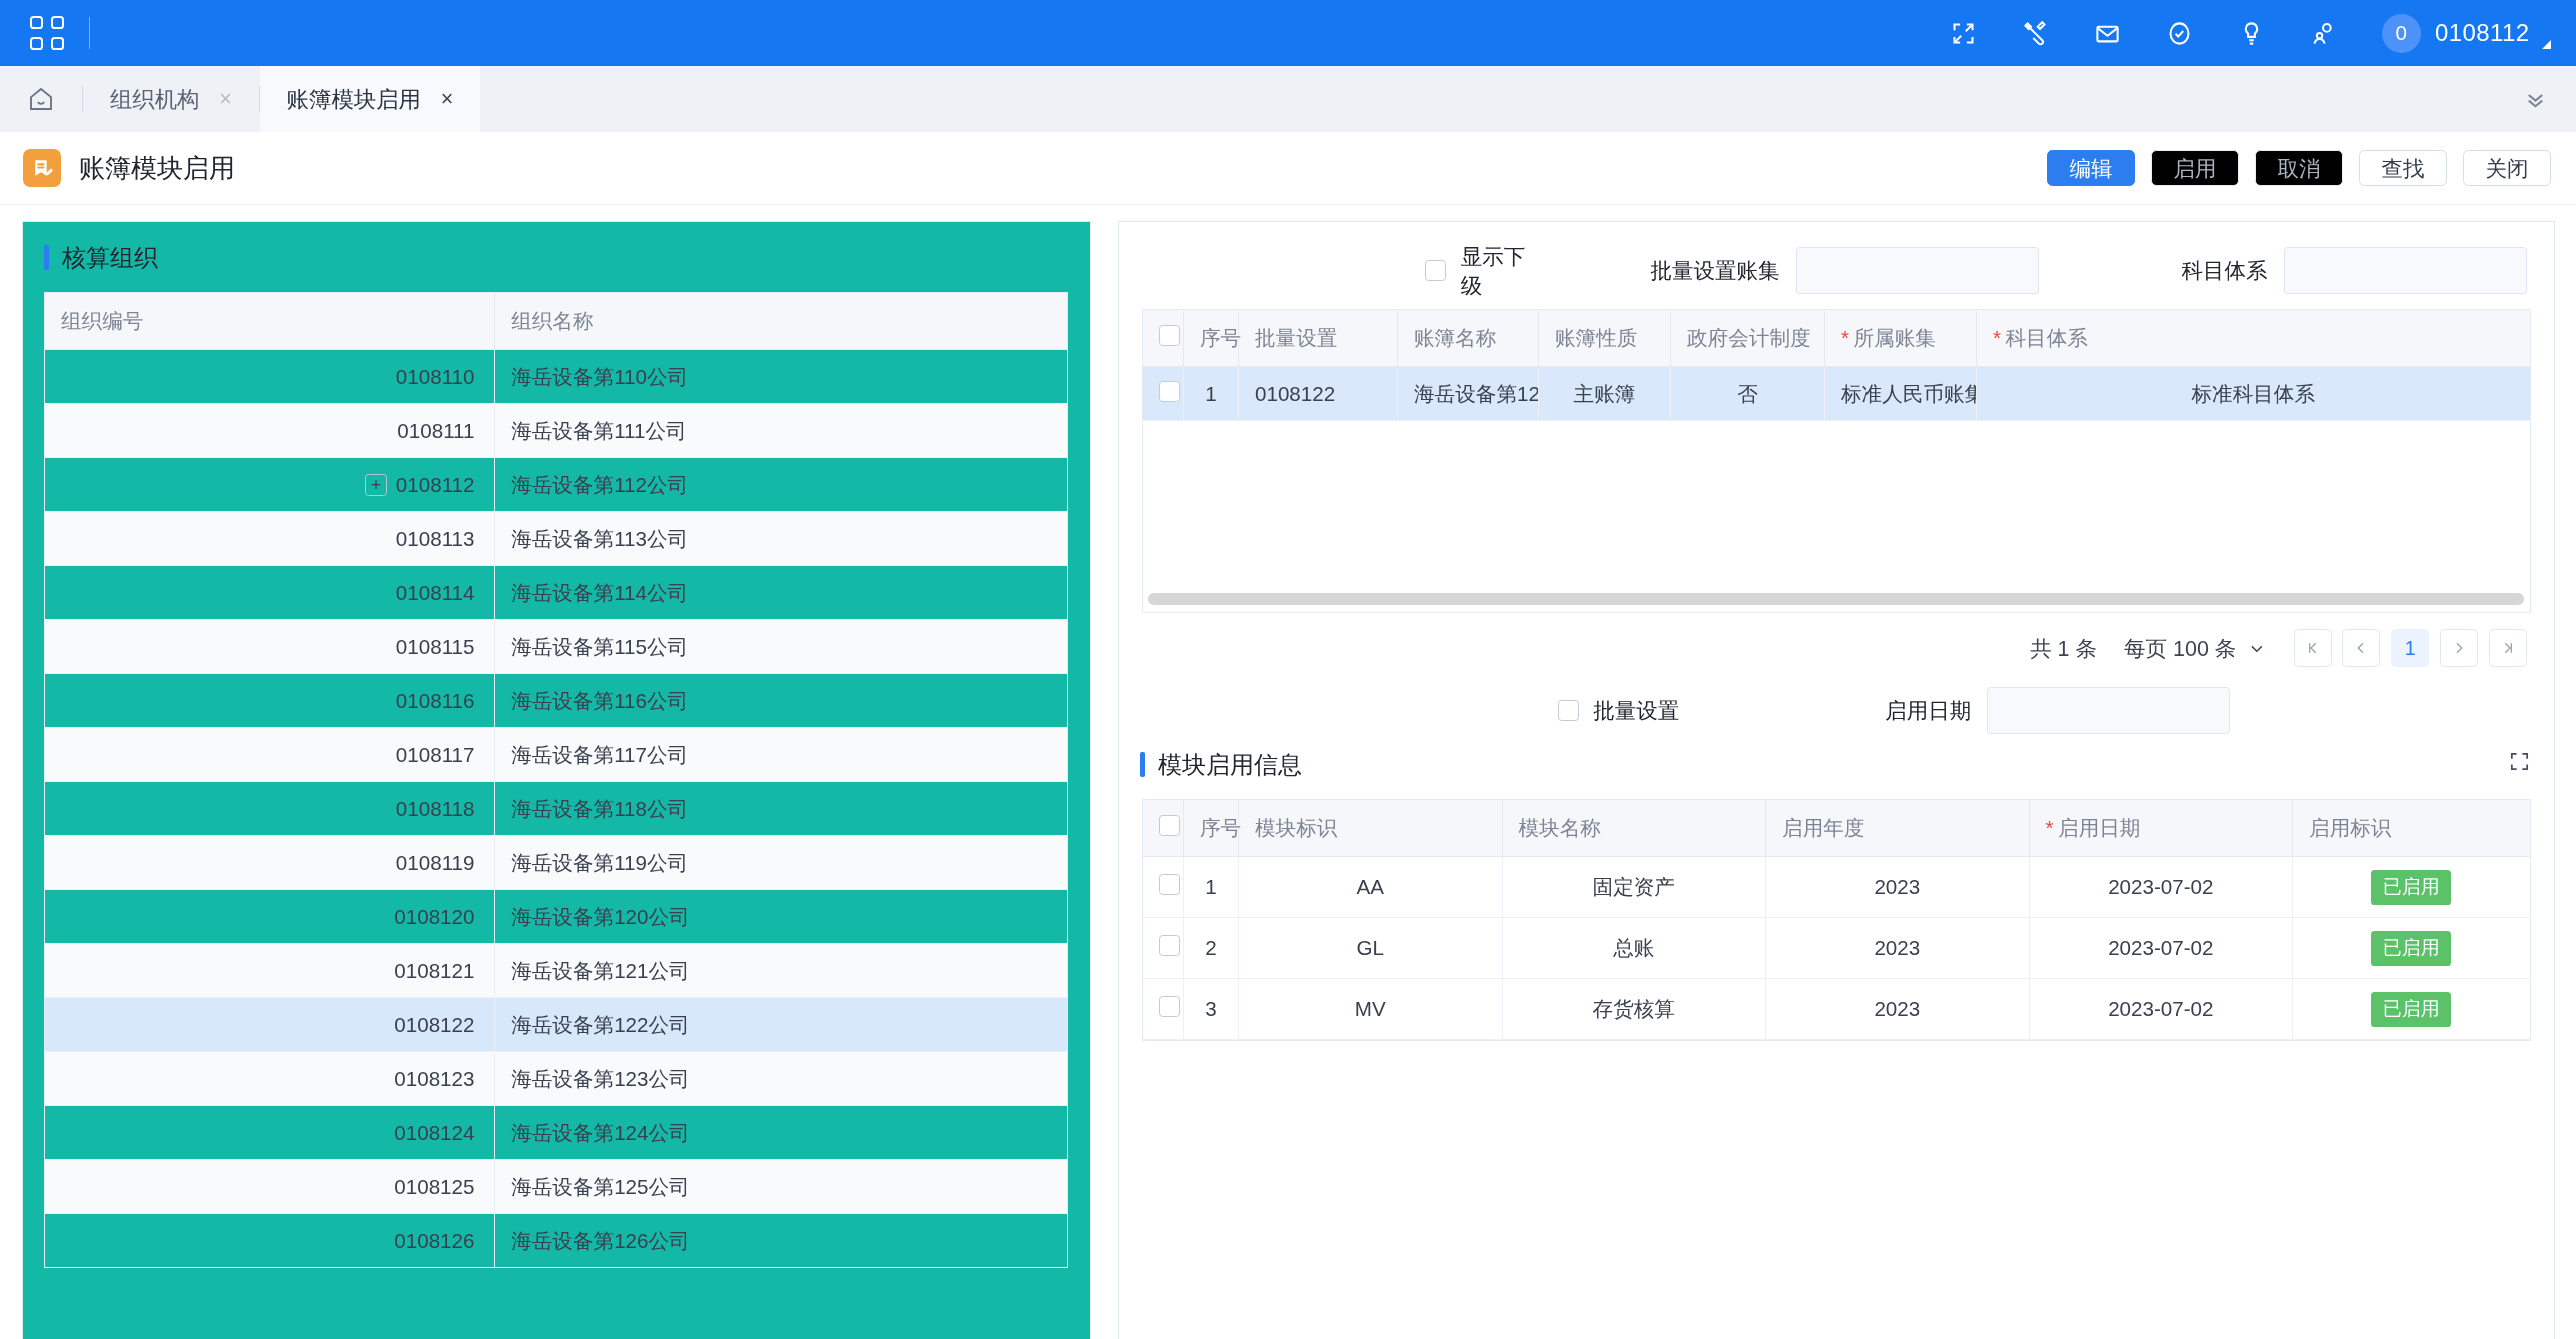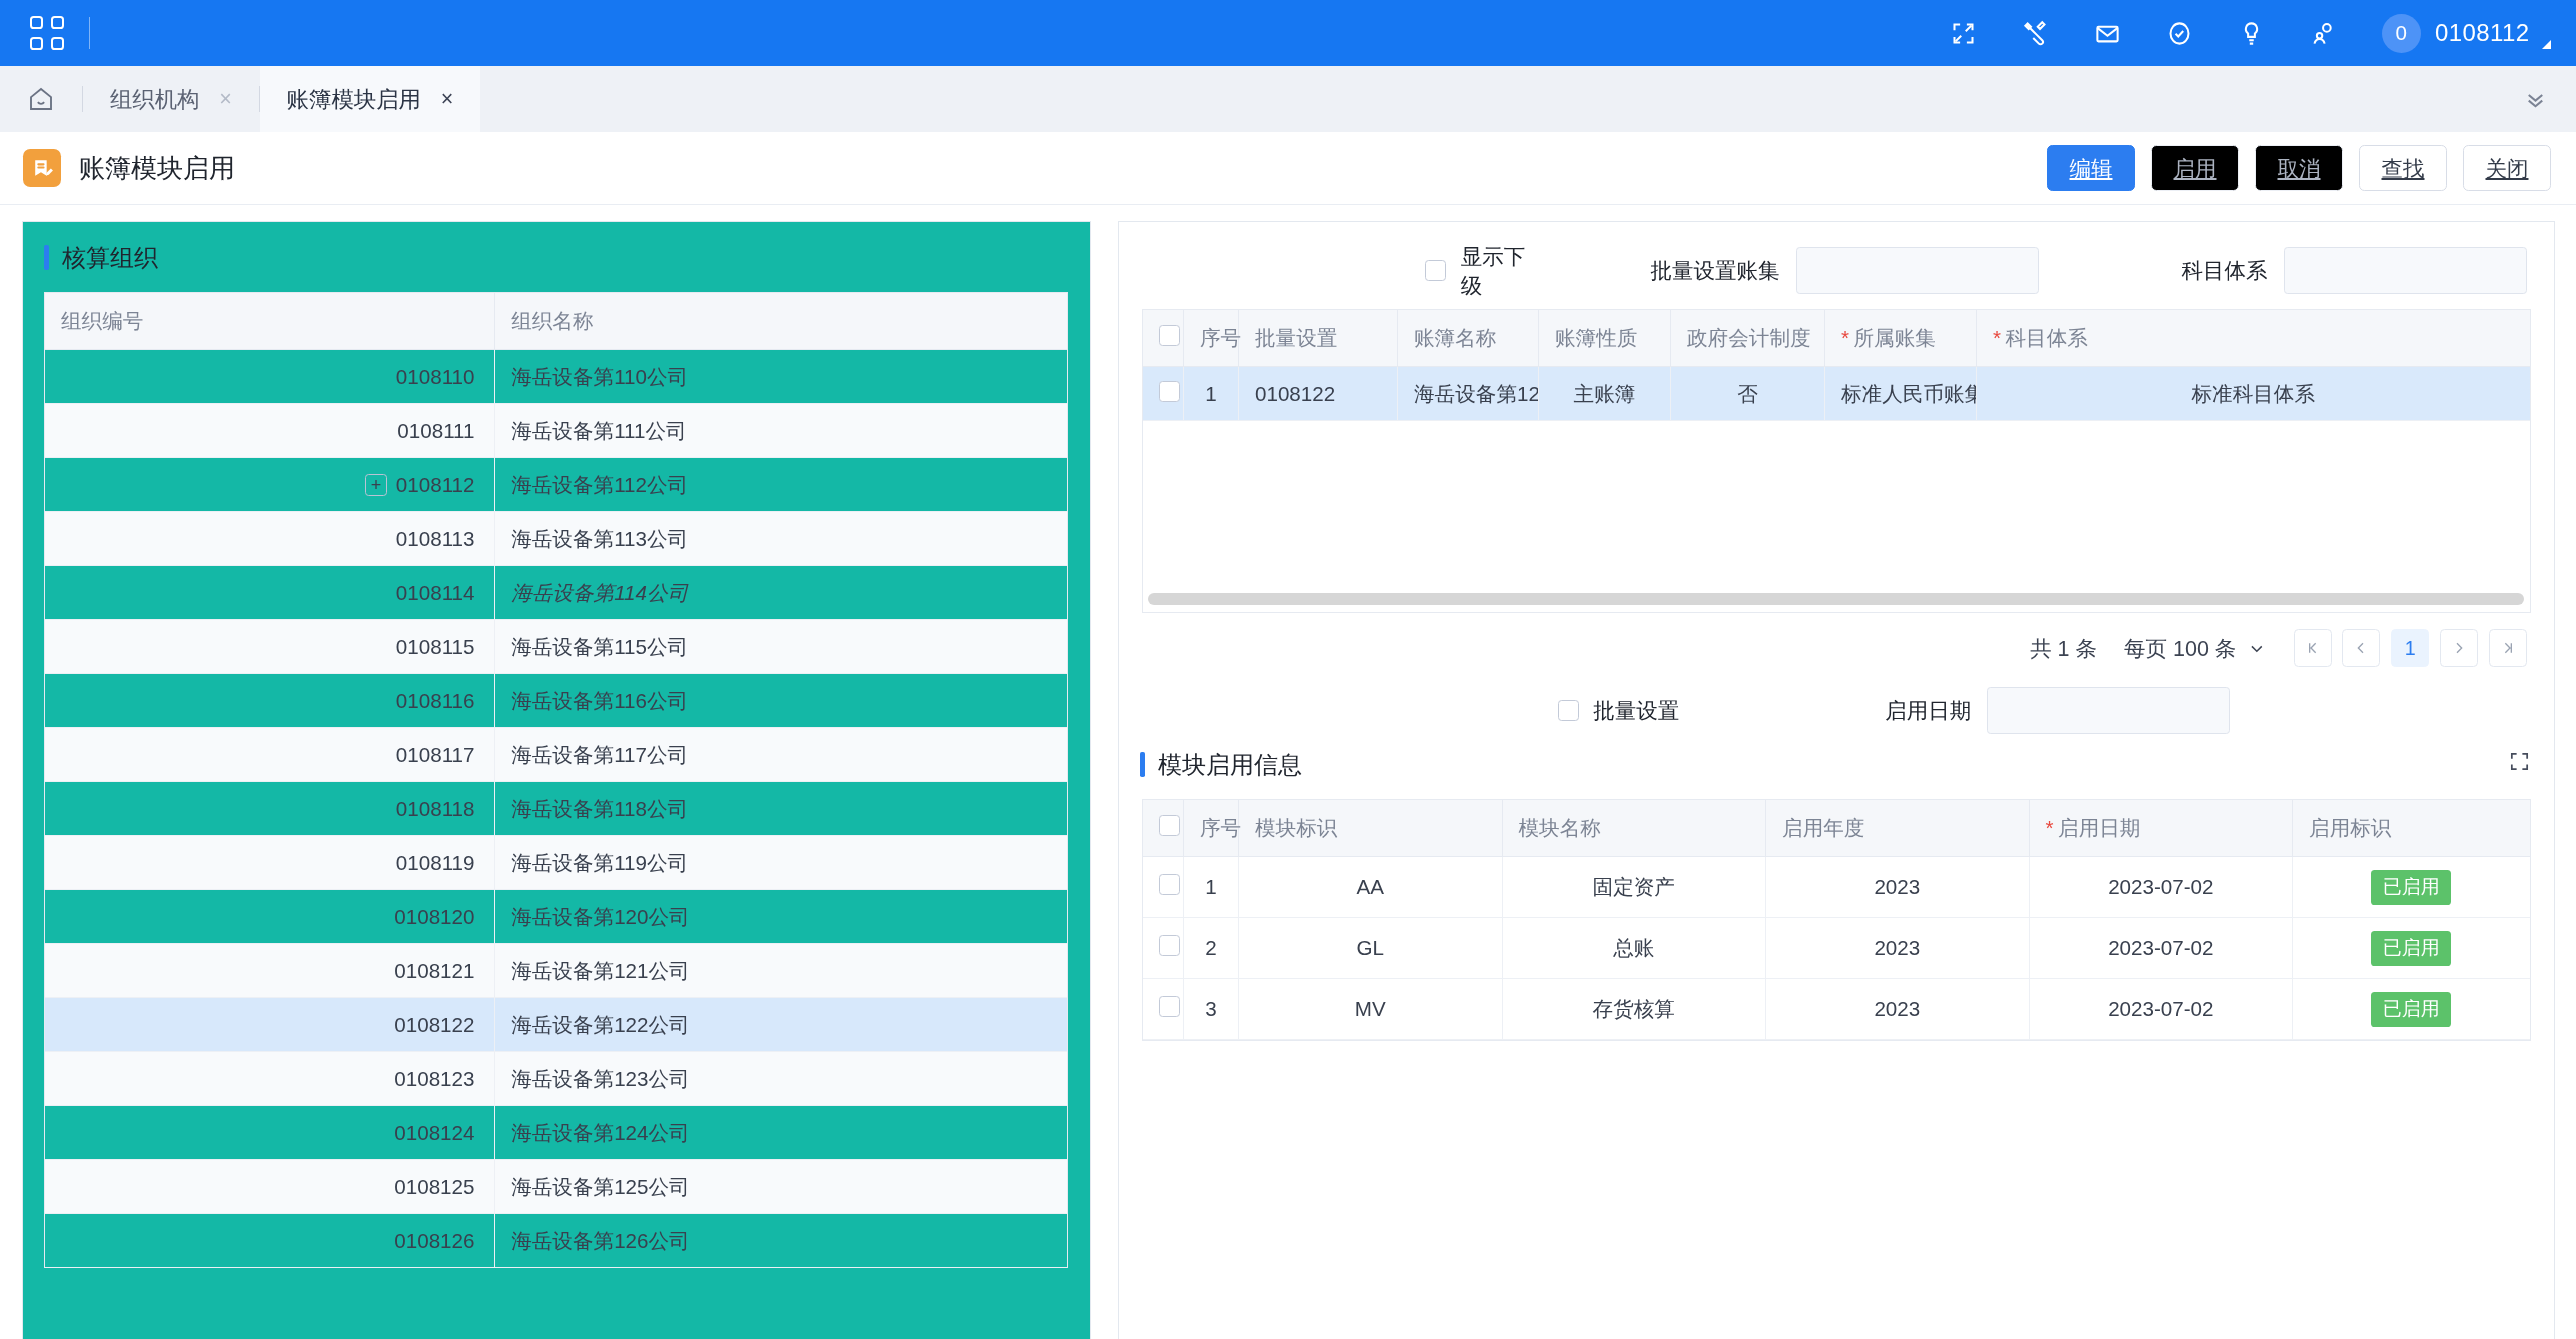--- a/index.html
+++ b/index.html
@@ -70,24 +70,24 @@
     padding: 0 25px 0 23px; border-bottom: 0.9px solid #e9edf3;
   }
   .page-icon {
     width: 38px; height:38px; border-radius:7.2px; background:#f2a03d;
     display:flex; align-items:center; justify-content:center; flex:0 0 auto;
   }
   .page-title { font-size: 26px; color:#20252e; margin-left: 18px; }
   .pagehead-spacer { flex:1 1 auto; }
   .btns { display:flex; align-items:center; gap: 16px; }
   .btn {
-    height: 46px; min-width: 88px; padding: 0 19.7px;
+    height: 36px; min-width: 88px; padding: 0 19.7px;
     border-radius:5.4px; font-size: 21.5px;
     display:flex; align-items:center; justify-content:center;
-    cursor:pointer; border:0.9px solid #d8dde7; background:#fff; color:#333b49;text-decoration:underline;
+    cursor:pointer; border:0.9px solid #d8dde7; background:#fff; color:#333b49;
   }
   .btn.primary { background:#2c7df0; border-color:#2c7df0; color:#fff; }
   .btn.disabled { background:#000000; border-color:#eceff5; color:#adb4c2; cursor:default; }
 
   
   .body {
     display:flex; height: calc(1340px - 66px - 66px - 73px);
     background:#fff; padding: 16px 21.5px 0 21.5px; gap: 27px;
   }
 
@@ -339,21 +339,21 @@
                 </span>
               </td>
               <td style="border-right: none;">海岳设备第113公司</td>
             </tr>
             <tr>
               <td class="code">
                 <span class="code-cell">
                   <span>0108114</span>
                 </span>
               </td>
-              <td style="border-right: none; font-style: italic;">海岳设备第114公司</td>
+              <td style="border-right: none;">海岳设备第114公司</td>
             </tr>
             <tr class="alt">
               <td class="code">
                 <span class="code-cell">
                   <span>0108115</span>
                 </span>
               </td>
               <td style="border-right: none;">海岳设备第115公司</td>
             </tr>
             <tr>

